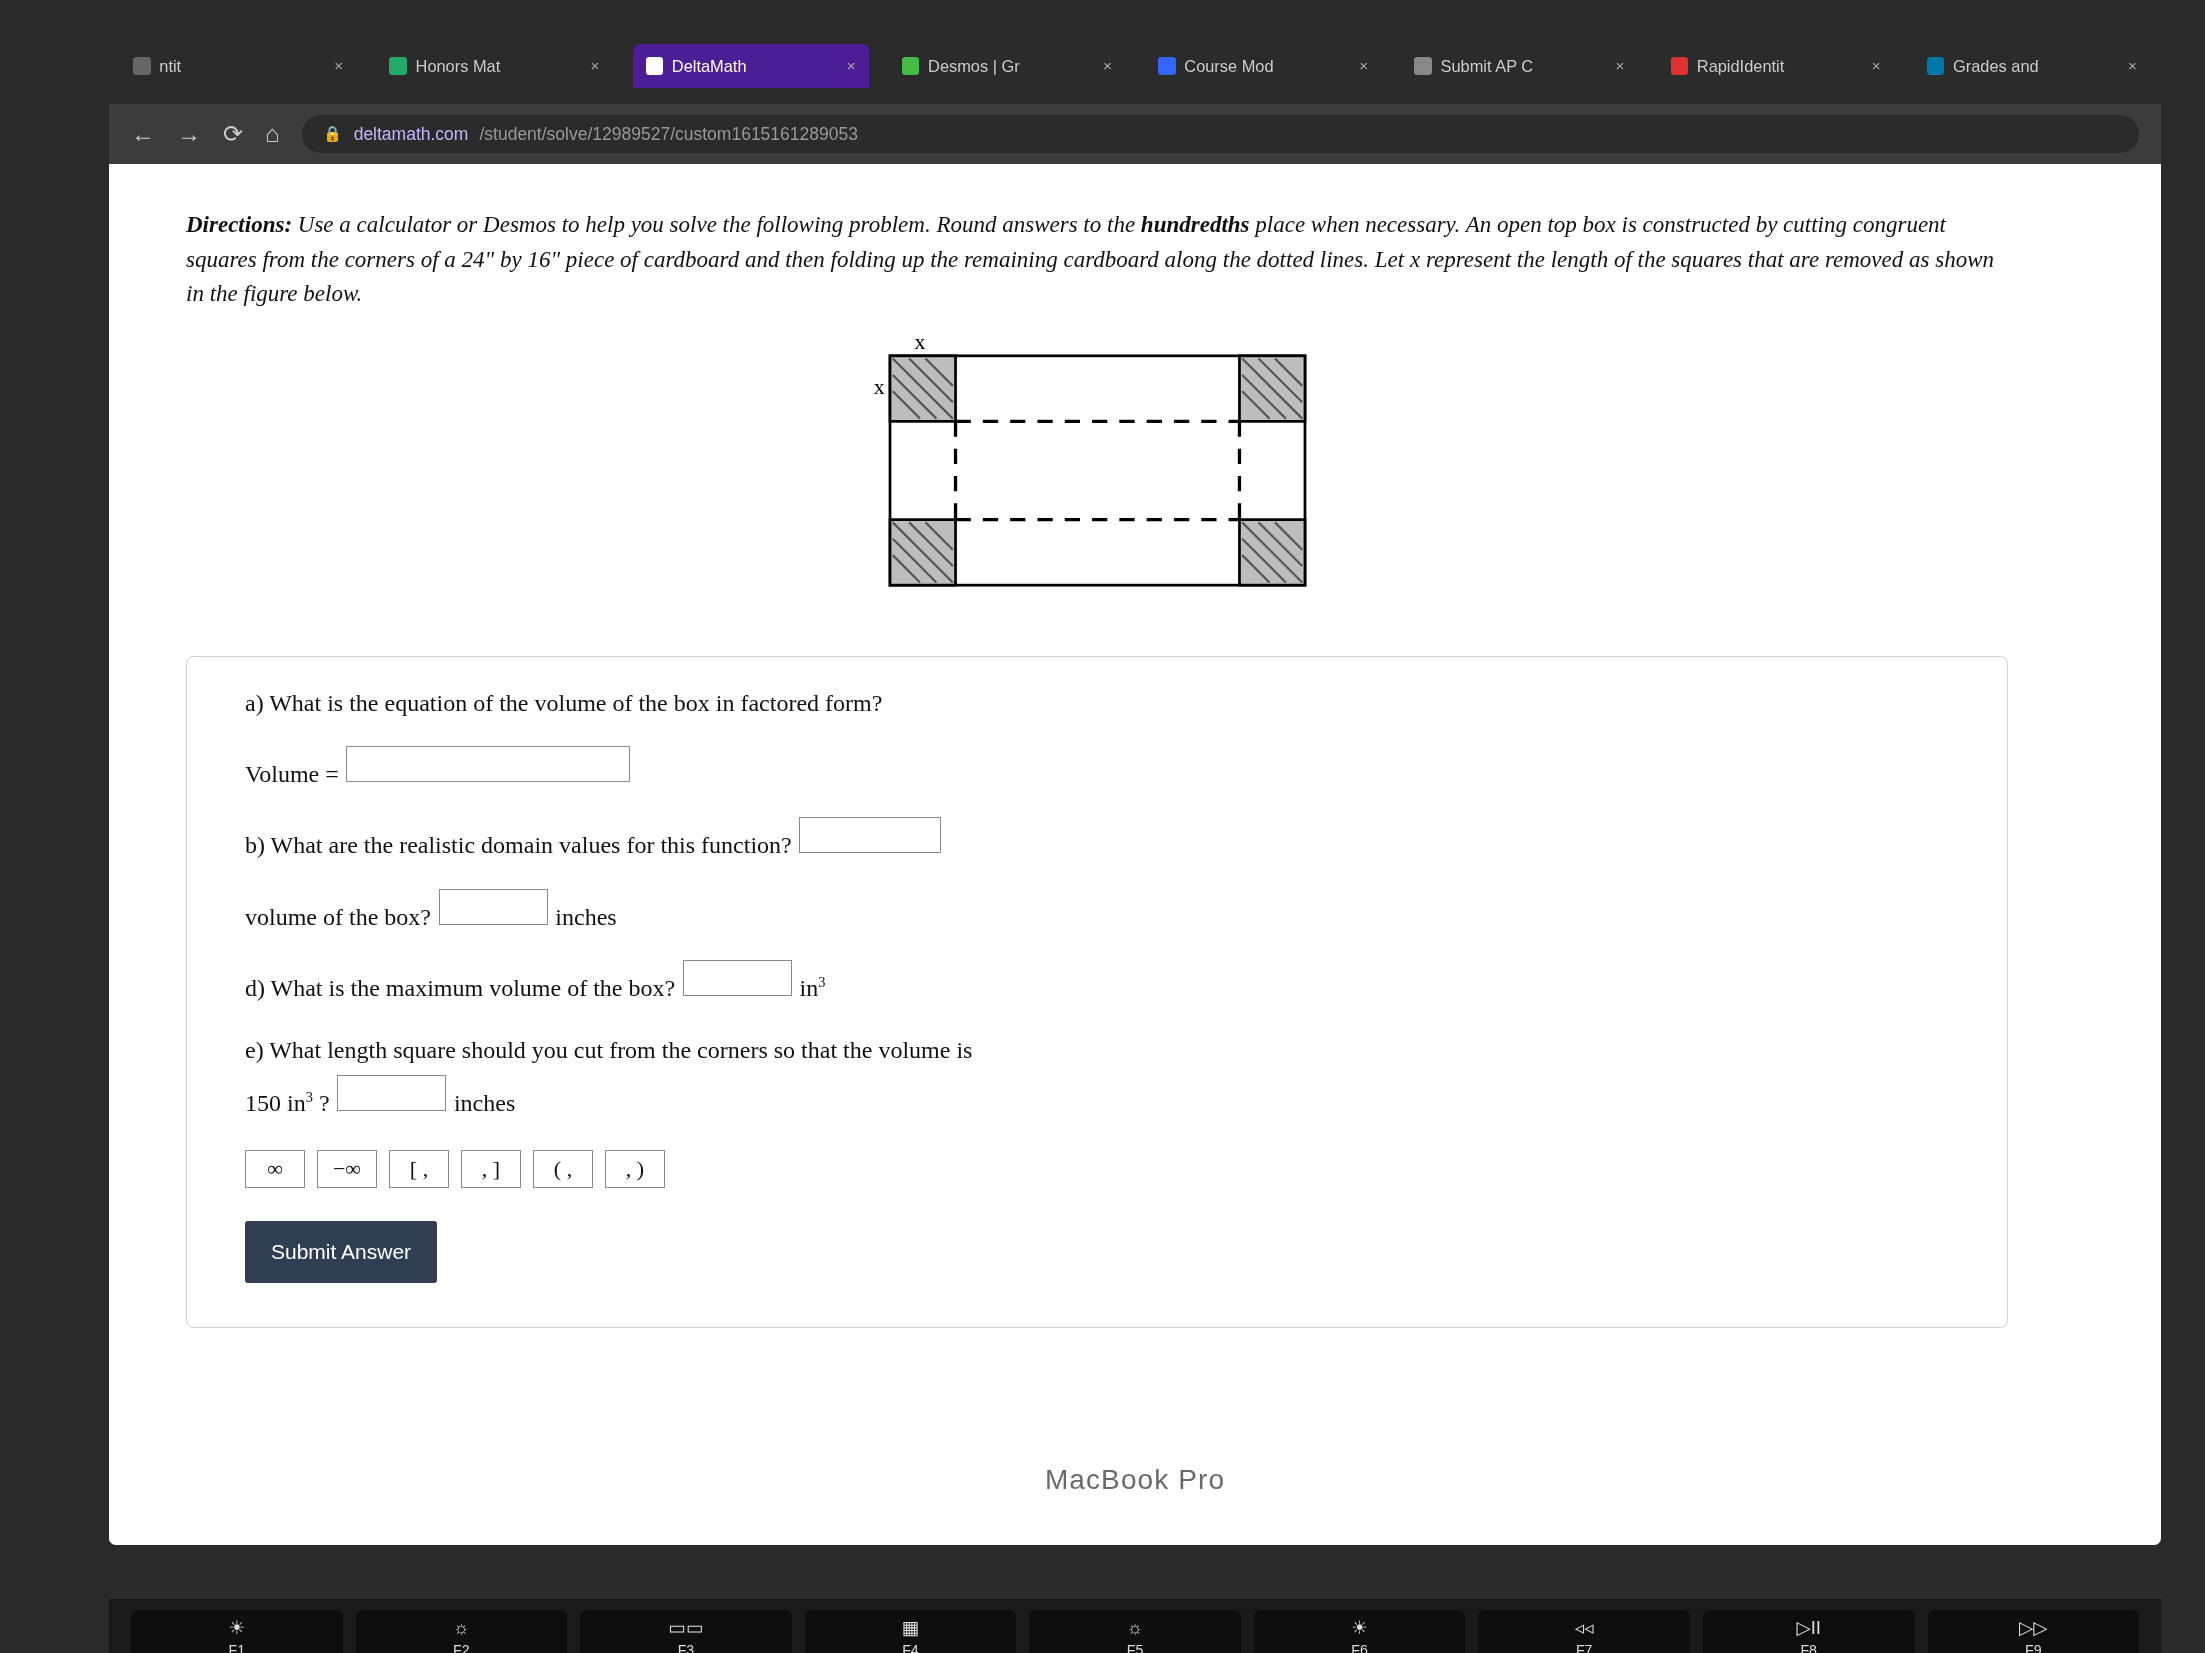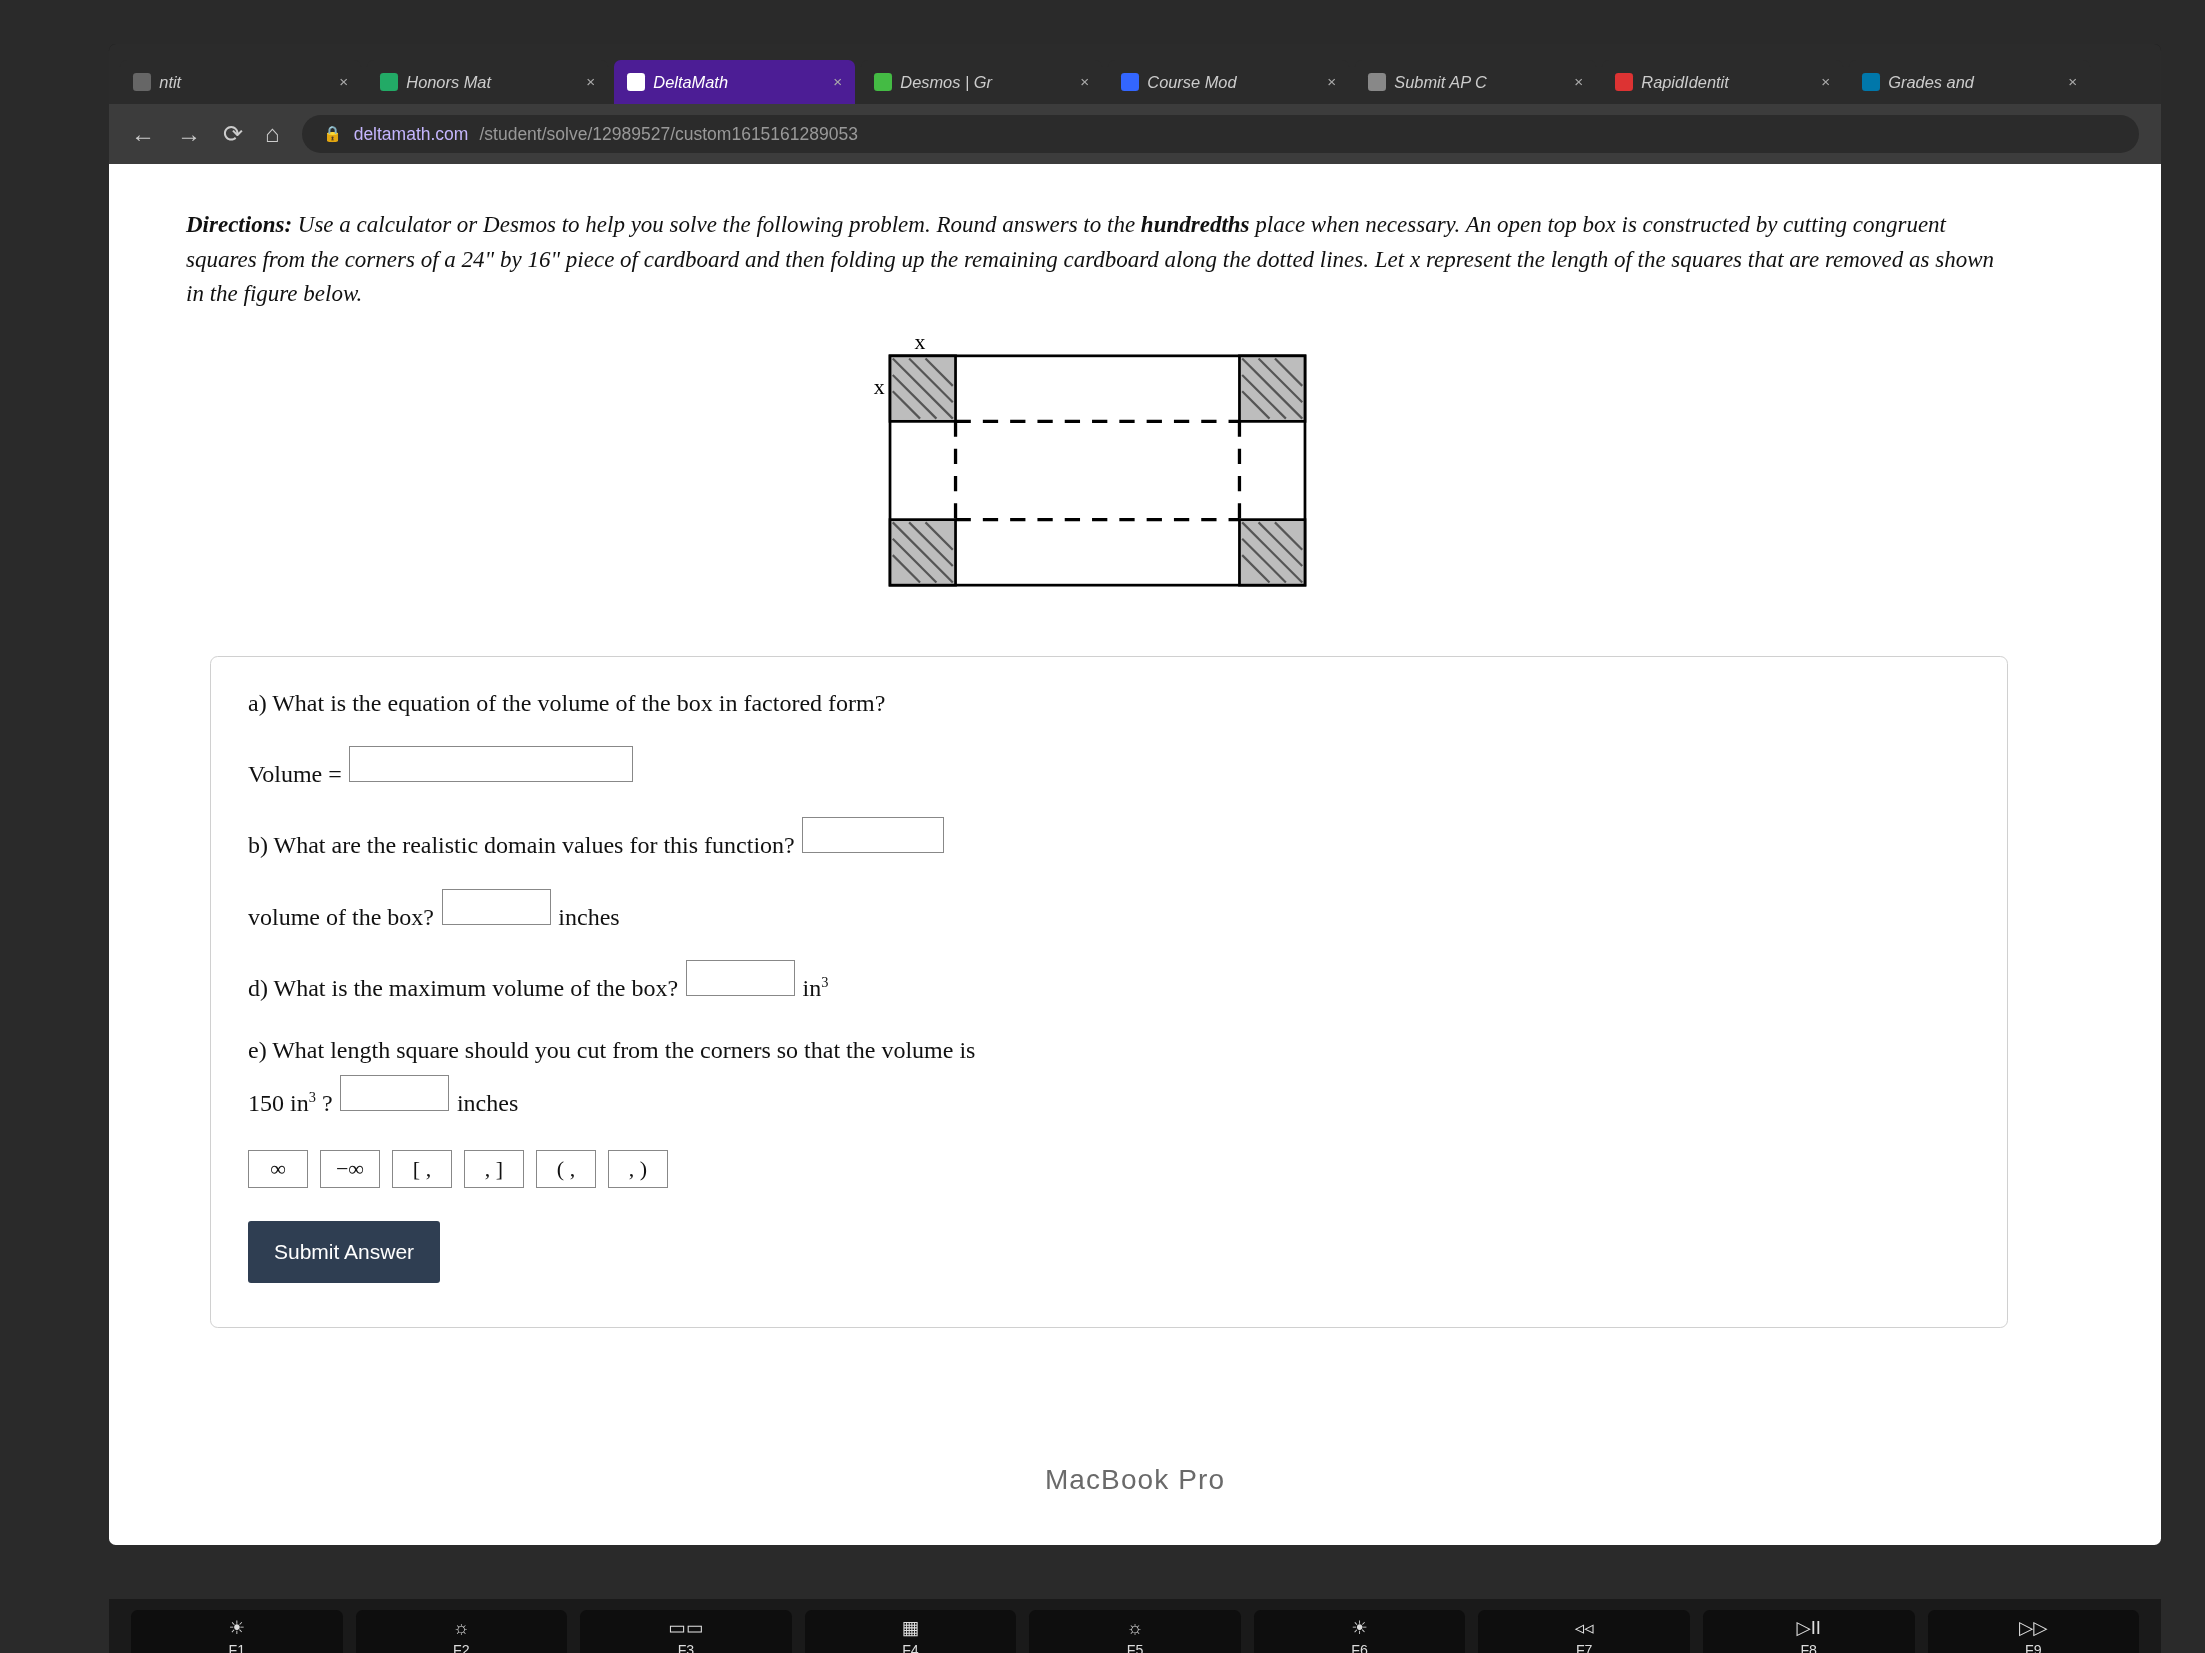--- a/index.html
+++ b/index.html
@@ -20,25 +20,23 @@
     background: #1a1a1a;
     border-radius: 6.6px;
     overflow: hidden;
     display: flex;
     flex-direction: column;
   }
   .tab-bar {
     height: 60px;
     background: #2b2b2b;
     display: flex;
-    align-items: flex-end;
     padding: 0 11px;
-    gap: 6px;
-    font-family: -apple-system, Helvetica, Arial, sans-serif;
-    font-style: italic;
+    gap: 20px;
+    font-family: -apple-system, Helvetica, Arial, sans-serif;
   }
   .tab {
     flex: 1;
     max-width: 241px;
     height: 44px;
     background: #2b2b2b;
     color: #ccc;
     font-size: 16.4px;
     display: flex;
     align-items: center;
@@ -94,25 +92,24 @@
   .figure-wrap {
     display: flex;
     justify-content: center;
     margin: 16.4px 0 49px 0;
   }
   .figure { position: relative; }
   .box-svg { display: block; }
   .answer-panel {
     border: 0.5px solid #d0d0d0;
     border-radius: 7.7px;
-    padding: 27px 38px 44px 37px;
+    padding: 27px 38px 44px 58px;
     font-size: 24px;
     color: #111;
     line-height: 1.6;
-    margin-left: 24px;
   }
   .qrow { margin-bottom: 24px; display: flex; flex-wrap: wrap; align-items: baseline; gap: 7.7px; }
   .qtext { }
   .ans-input {
     display: inline-block;
     min-width: 120px;
     height: 36px;
     border: 1.1px solid #888;
     background: #fff;
     vertical-align: middle;

